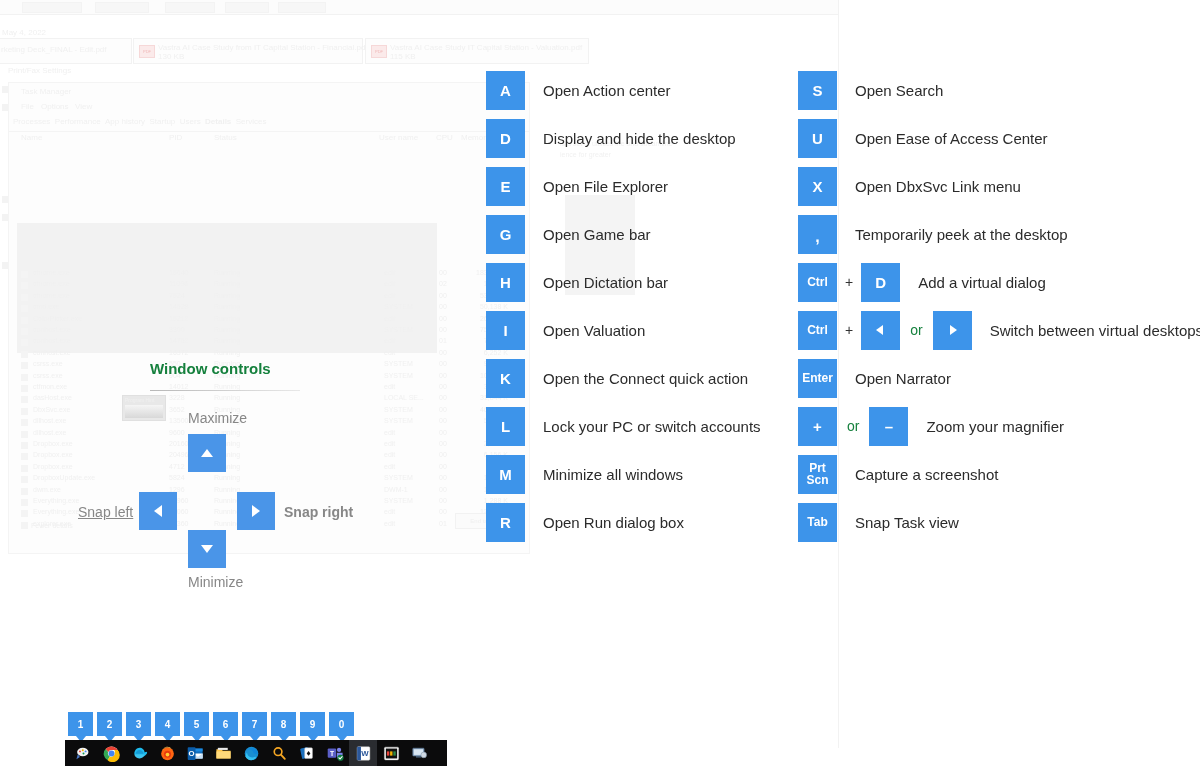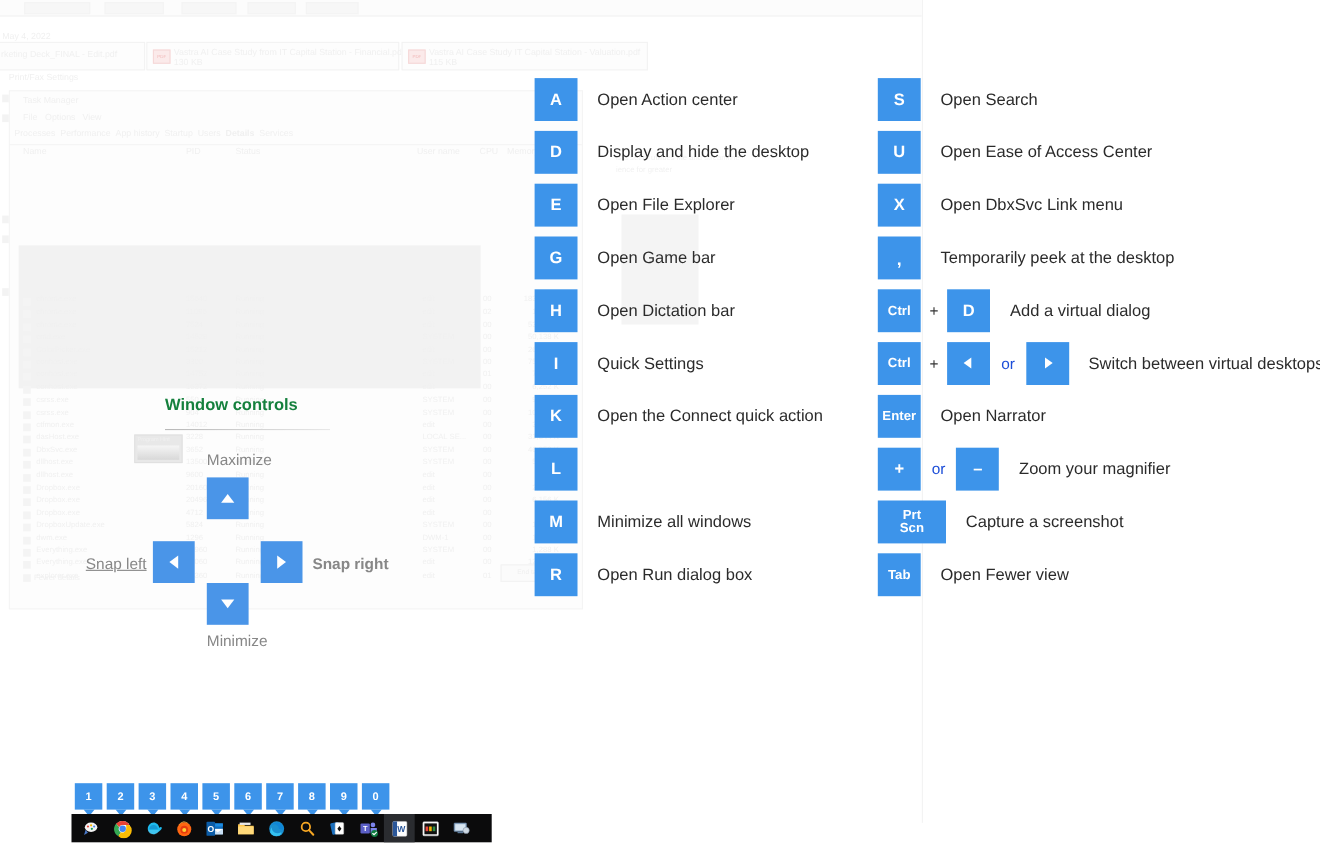--- a/index.html
+++ b/index.html
@@ -81,25 +81,25 @@
   #col-left{left:486px;top:66px;}
   #col-right{left:798px;top:66px;}
   .row{display:flex;align-items:center;height:48px;}
   .key{
     background:#3d94ea;color:#ffffff;
     display:flex;align-items:center;justify-content:center;
     font-weight:bold;flex:none;
   }
   .key.sq{width:39px;height:39px;font-size:15px;}
   .key.wide{width:39px;height:39px;font-size:12px;}
-  .key.two{width:62px;height:39px;font-size:12px;line-height:12px;text-align:center;flex-direction:column;}
+  .key.two{width:39px;height:39px;font-size:12px;line-height:12px;text-align:center;flex-direction:column;}
   .key.glyph{width:39px;height:39px;}
   .key.comma{width:39px;height:39px;font-size:16px;align-items:flex-end;padding-bottom:8px;box-sizing:border-box;}
   .plus{font-size:14px;color:#333;margin:0 8px;}
-  .orword{font-size:14px;color:#1d4ed8;margin:0 10px;}
+  .orword{font-size:14px;color:#15803d;margin:0 10px;}
   .desc{font-size:15px;color:#2b2b2b;margin-left:18px;white-space:nowrap;}
 </style>
 </head>
 <body>
 
 <div id="bg-layer">
 
   <div id="bg-toolbar">
     <div class="bg-tb-item" style="left:22px;width:58px;"></div>
     <div class="bg-tb-item" style="left:95px;width:52px;"></div>
@@ -417,28 +417,29 @@
     <div class="row">
       <div class="key sq">G</div>
       <div class="desc">Open Game bar</div>
     </div>
     <div class="row">
       <div class="key sq">H</div>
       <div class="desc">Open Dictation bar</div>
     </div>
     <div class="row">
       <div class="key sq">I</div>
-      <div class="desc">Quick Settings</div>
+      <div class="desc">Open Valuation</div>
     </div>
     <div class="row">
       <div class="key sq">K</div>
       <div class="desc">Open the Connect quick action</div>
     </div>
     <div class="row">
       <div class="key sq">L</div>
+      <div class="desc">Lock your PC or switch accounts</div>
     </div>
     <div class="row">
       <div class="key sq">M</div>
       <div class="desc">Minimize all windows</div>
     </div>
     <div class="row">
       <div class="key sq">R</div>
       <div class="desc">Open Run dialog box</div>
     </div>
   </div>
@@ -493,21 +494,21 @@
     </div>
     <div class="row">
       <div class="key two">
         <span>Prt</span>
         <span>Scn</span>
       </div>
       <div class="desc">Capture a screenshot</div>
     </div>
     <div class="row">
       <div class="key wide">Tab</div>
-      <div class="desc">Open Fewer view</div>
+      <div class="desc">Snap Task view</div>
     </div>
   </div>
 
 <div id="numkeys">
     <div class="numkey">1</div>
     <div class="numkey">2</div>
     <div class="numkey">3</div>
     <div class="numkey">4</div>
     <div class="numkey">5</div>
     <div class="numkey">6</div>

